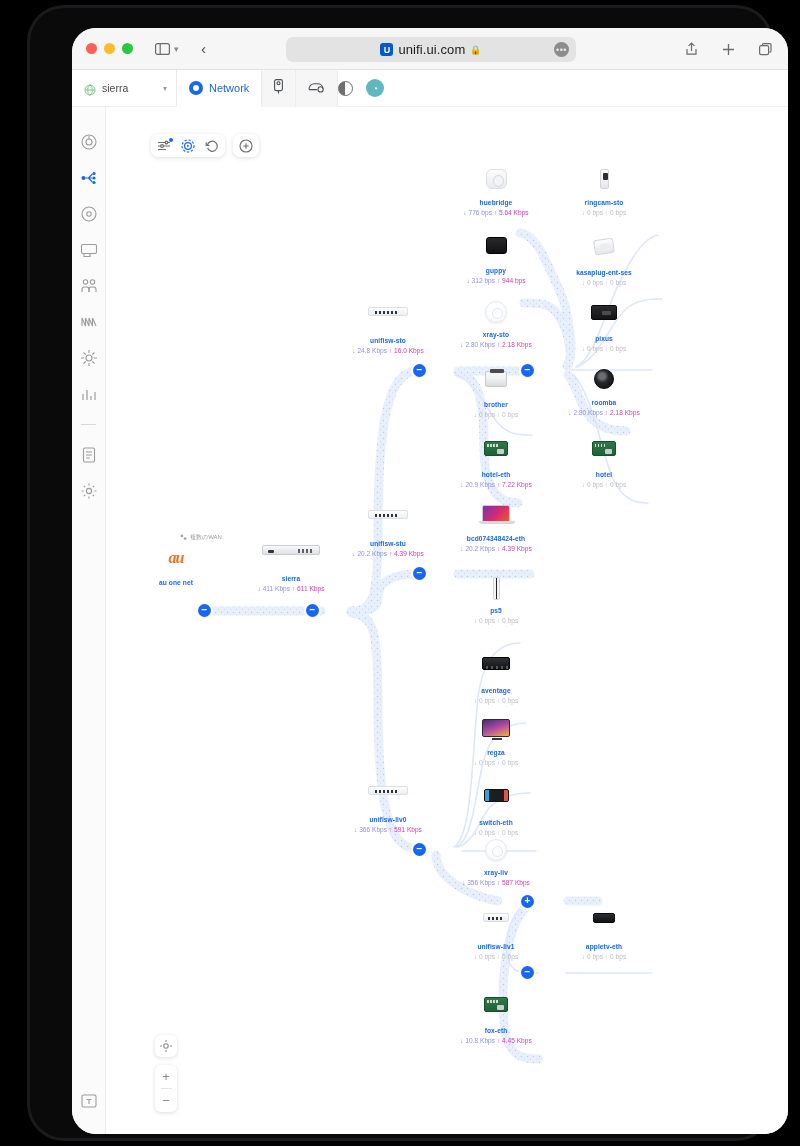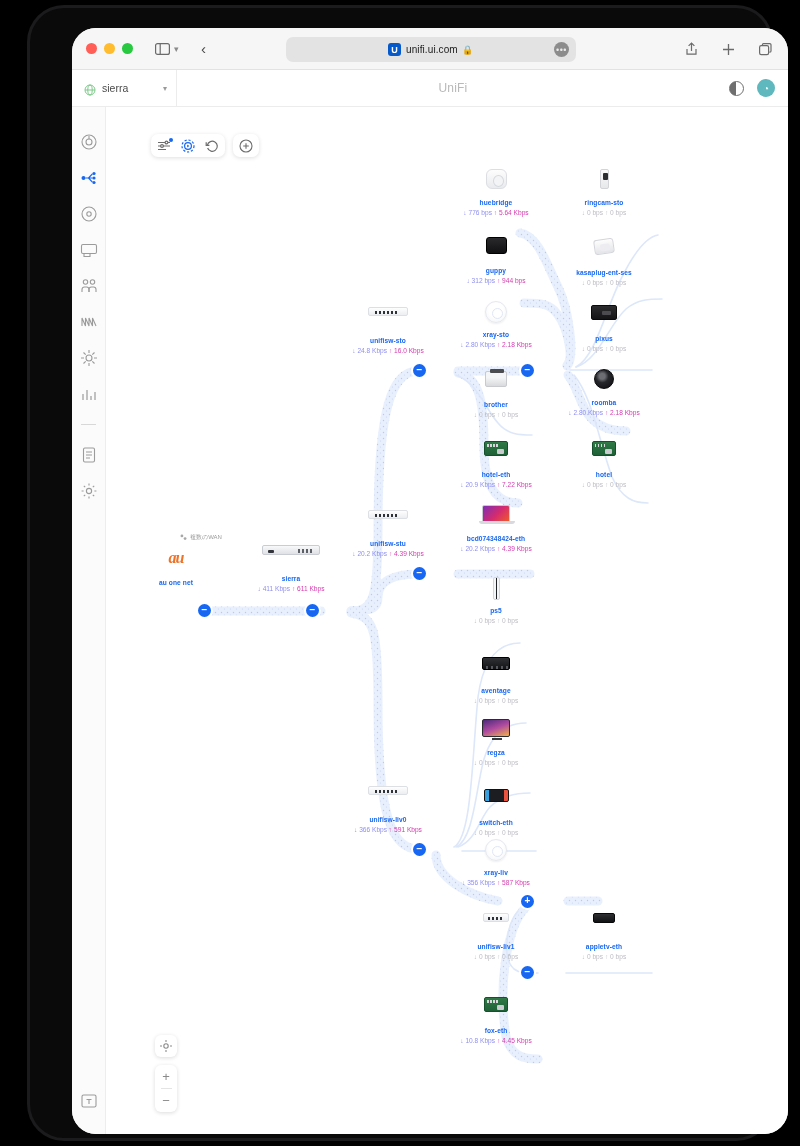--- a/index.html
+++ b/index.html
@@ -54,21 +54,21 @@
     background: #e3e3e3; border-radius: 7px;
     display: flex; align-items: center; justify-content: center;
     gap: 5px;
   }
   .favicon {
     width: 13px; height: 13px; border-radius: 3px; background: #0559c9;
     color: #fff; font-size: 9px; font-weight: bold;
     display: flex; align-items: center; justify-content: center;
     font-family: "Liberation Sans", sans-serif;
   }
-  .url-text { font-size: 10px; color: #1b1b1b; letter-spacing: .1px; }
+  .url-text { font-size: 13px; color: #1b1b1b; letter-spacing: .1px; }
   .lock { font-size: 9px; color: #7a7a7a; }
   .url-more {
     position: absolute; right: 7px; top: 5px;
     width: 15px; height: 15px; border-radius: 50%;
     background: #8c8c8c; color: #e9e9e9; font-size: 9px;
     display: flex; align-items: center; justify-content: center;
     letter-spacing: .5px;
   }
   .chrome-right {
     position: absolute; right: 12px; top: 10px;
@@ -406,22 +406,45 @@
          <svg width="12" height="12" viewBox="0 0 12 12" fill="none" stroke="#7ec88a" stroke-width="1">
            <circle cx="6" cy="6" r="5"></circle>
                 <ellipse cx="6" cy="6" rx="2.2" ry="5"></ellipse>
                 <line x1="1" y1="6" x2="11" y2="6"></line>
          </svg>
        </span>
        <span class="site-name">sierra</span>
        <span class="site-caret">▾</span>
      </div>
 
-
-     <div class="header-title">UniFi</div>
+     <div class="app-tabs">
+       <div class="app-tab active">
+         <span class="net-ic"></span>
+         <span class="tab-label">Network</span>
+       </div>
+       <div class="app-tab muted">
+         <span>
+           <svg width="9" height="15" viewBox="0 0 9 15" fill="none" stroke="#4d4f55" stroke-width="1.1">
+             <rect x="0.6" y="0.6" width="7.8" height="11" rx="1.6"></rect>
+                  <circle cx="4.5" cy="4.2" r="1.5"></circle>
+                  <line x1="4.5" y1="11.6" x2="4.5" y2="14.4"></line>
+           </svg>
+         </span>
+       </div>
+       <div class="app-tab muted">
+         <span>
+           <svg width="17" height="12" viewBox="0 0 17 12" fill="none" stroke="#4d4f55" stroke-width="1.1">
+             <path d="M1 8.2c0-3 2.2-5.4 5.4-5.4h3.2c3 0 5.2 2 5.2 4.6"></path>
+                  <circle cx="12.6" cy="8.4" r="2.6"></circle>
+                  <line x1="1" y1="8.6" x2="9" y2="8.6"></line>
+           </svg>
+         </span>
+       </div>
+     </div>
+
 
      <div class="header-right">
        <span class="contrast-ic"></span>
        <span class="avatar">◔</span>
      </div>
    </div>
 
    <div class="leftnav">
      <span class="nav-ic">
        <svg viewBox="0 0 18 18" fill="none" stroke="currentColor" stroke-width="1.1">

